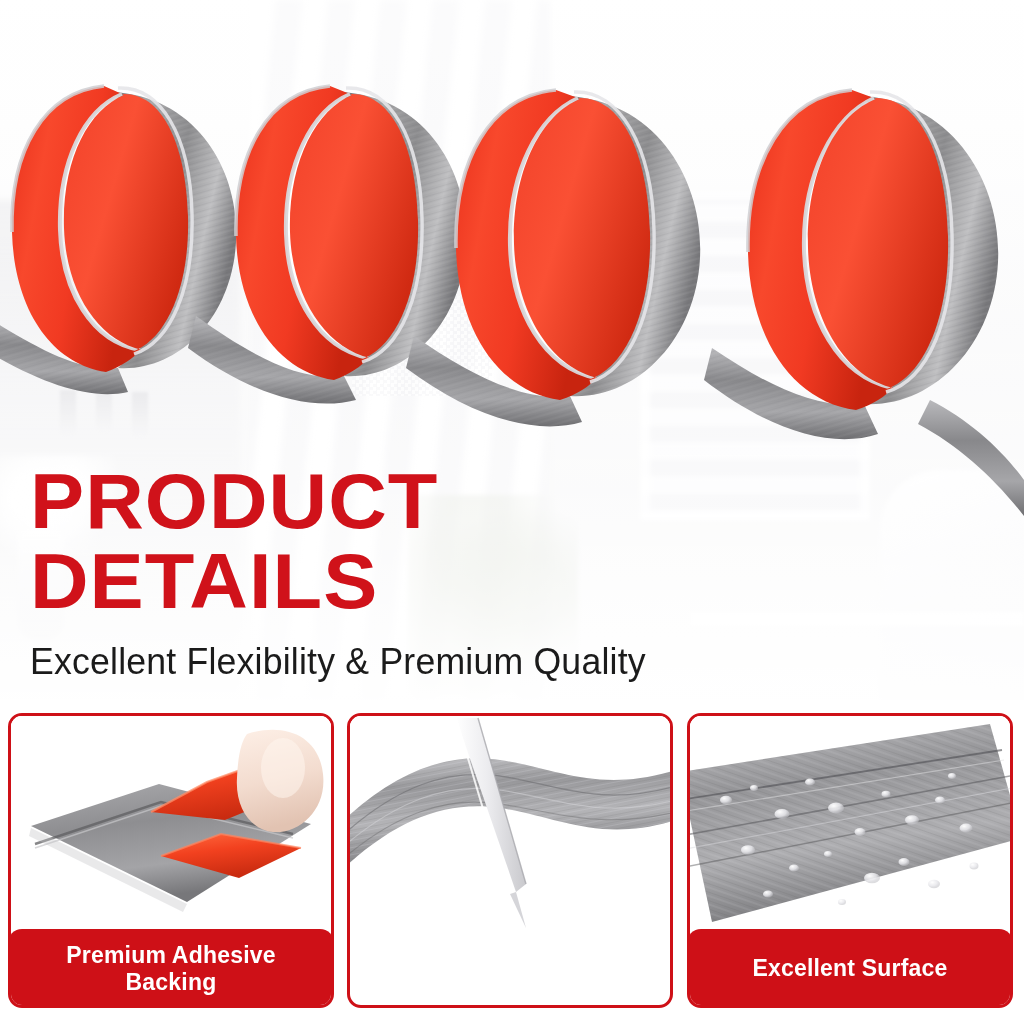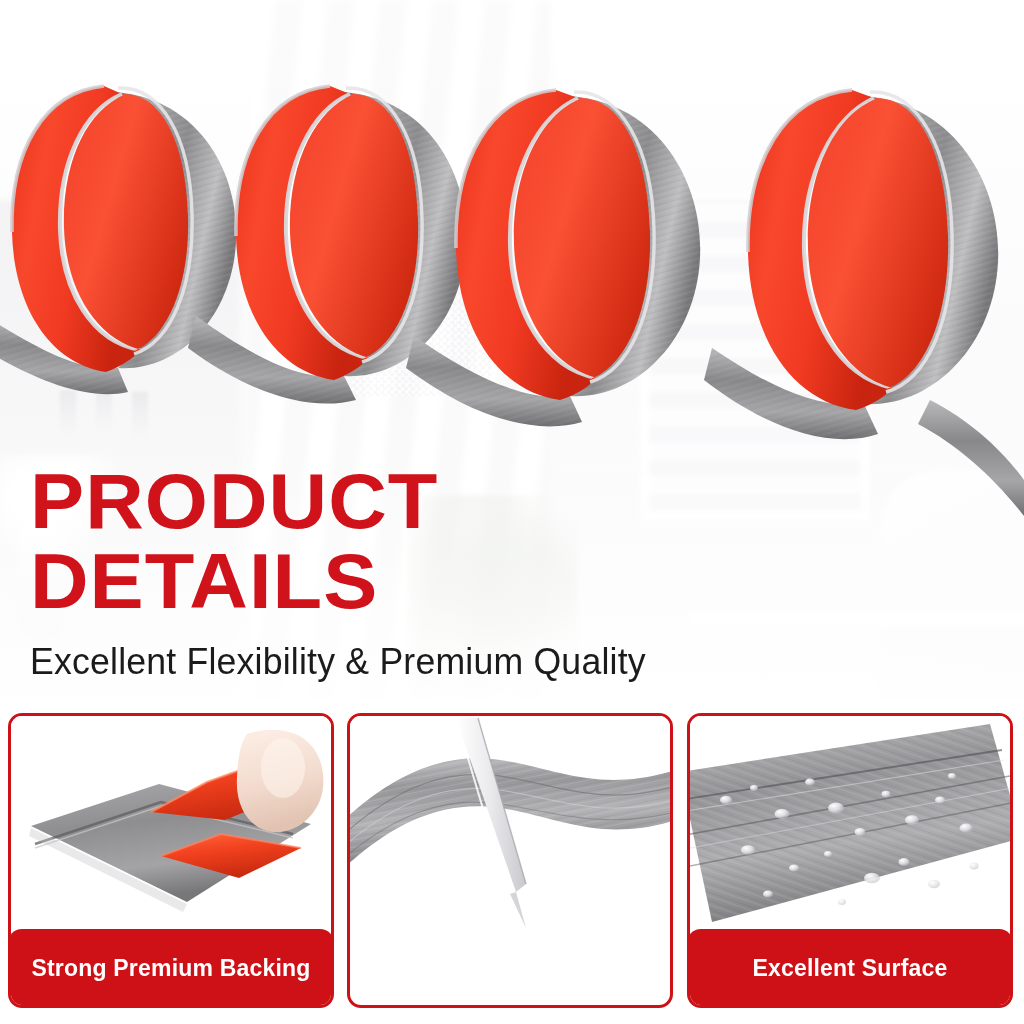--- a/index.html
+++ b/index.html
@@ -275,21 +275,21 @@
           <path d="M140,96 L196,66 L268,40 L292,72 L214,104 Z" fill="url(#redPeel1)"></path>
           <path d="M140,96 L196,66 L268,40" fill="none" stroke="#FF8E68" stroke-width="2.2" opacity="0.75"></path>
 
           <path d="M236,18 C274,6 308,20 312,58 C316,92 290,118 262,116 C240,114 224,92 226,62 C227,40 230,26 236,18 Z" fill="url(#fingerG)"></path>
           <ellipse cx="272" cy="52" rx="22" ry="30" fill="#FFF6EF" opacity="0.55"></ellipse>
 
           <path d="M20,112 L176,188 L172,196 L18,120 Z" fill="#BFBFC2" opacity="0.35"></path>
         </svg>
       </div>
       <div class="card-caption">
-        <span>Strong Premium Backing</span>
+        <span>Premium Adhesive Backing</span>
       </div>
     </div>
 
     <div class="card c2">
       <div class="card-photo">
         <svg viewBox="0 0 320 222" preserveAspectRatio="none">
           <defs>
             <linearGradient id="greyWave" x1="0" y1="0" x2="0.2" y2="1">
               <stop offset="0%" stop-color="#C6C6C9"></stop>
               <stop offset="30%" stop-color="#98989B"></stop>

